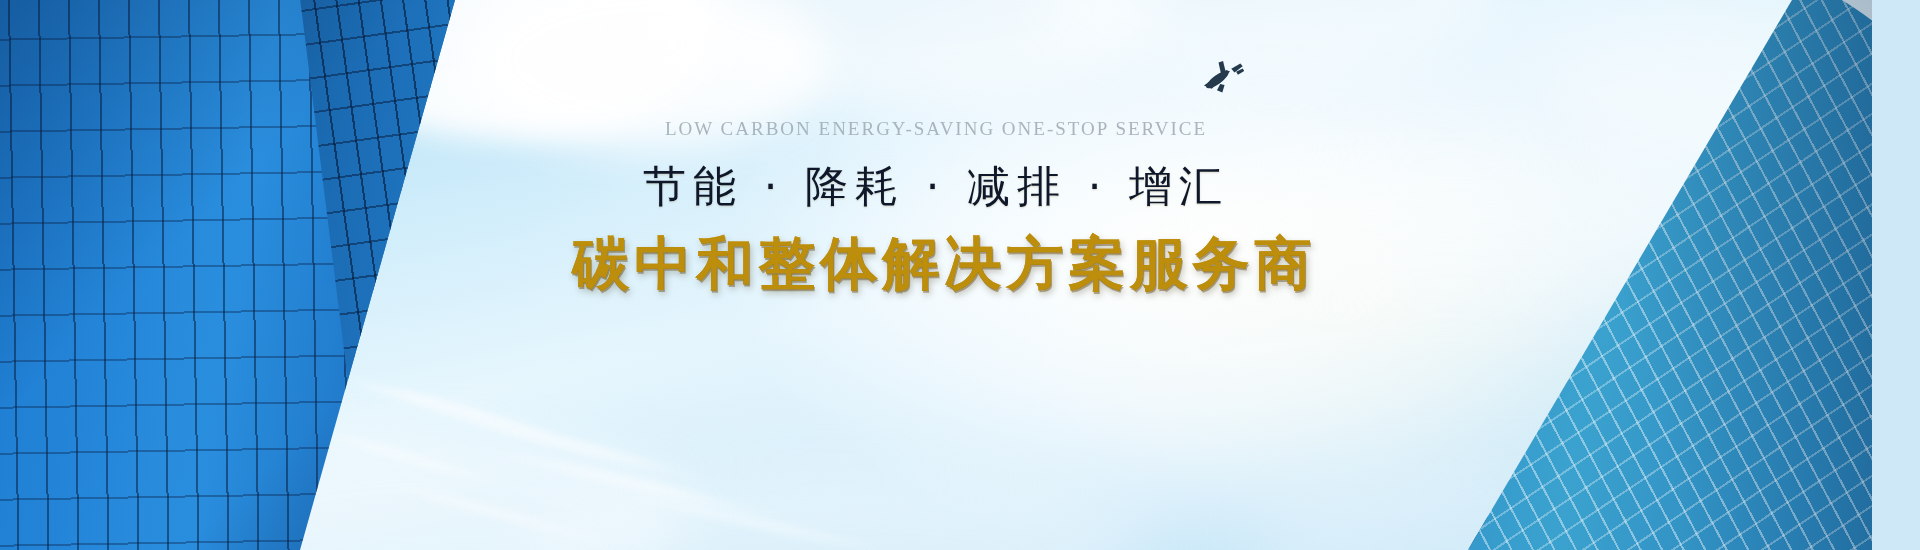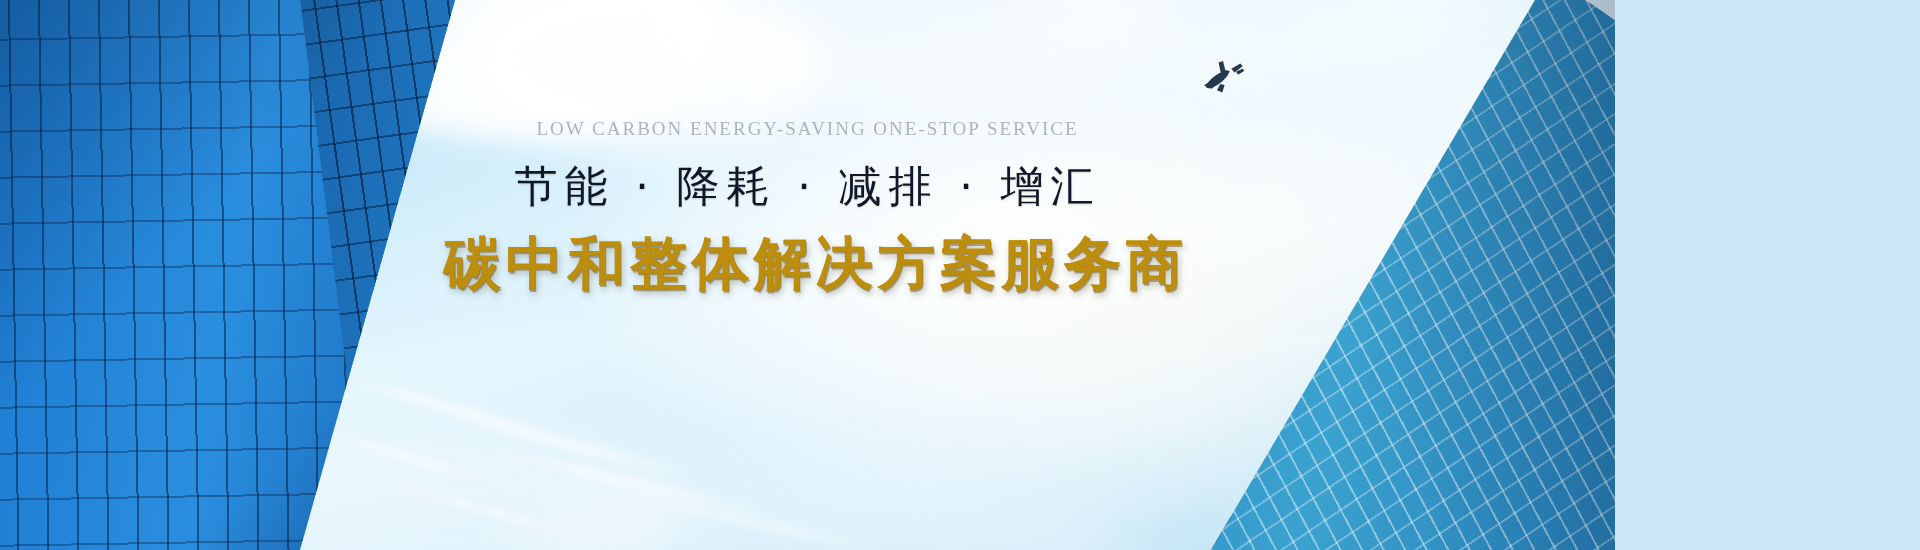--- a/index.html
+++ b/index.html
@@ -5,21 +5,21 @@
 <style>
   * { margin:0; padding:0; box-sizing:border-box; }
   html, body {
     width:1920px; height:550px; overflow:hidden;
     font-family:"Liberation Sans", sans-serif;
     background:#cfe8f7;
   }
 
   .banner {
     position:relative;
-    width:1615px; height:550px;
+    width:1872px; height:550px;
     overflow:hidden;
   }
 
   
   .sky {
     position:absolute; inset:0;
     background:
       radial-gradient(ellipse 900px 620px at 62% 46%,
         rgba(255,255,255,0.95) 0%,
         rgba(250,253,255,0.72) 24%,

